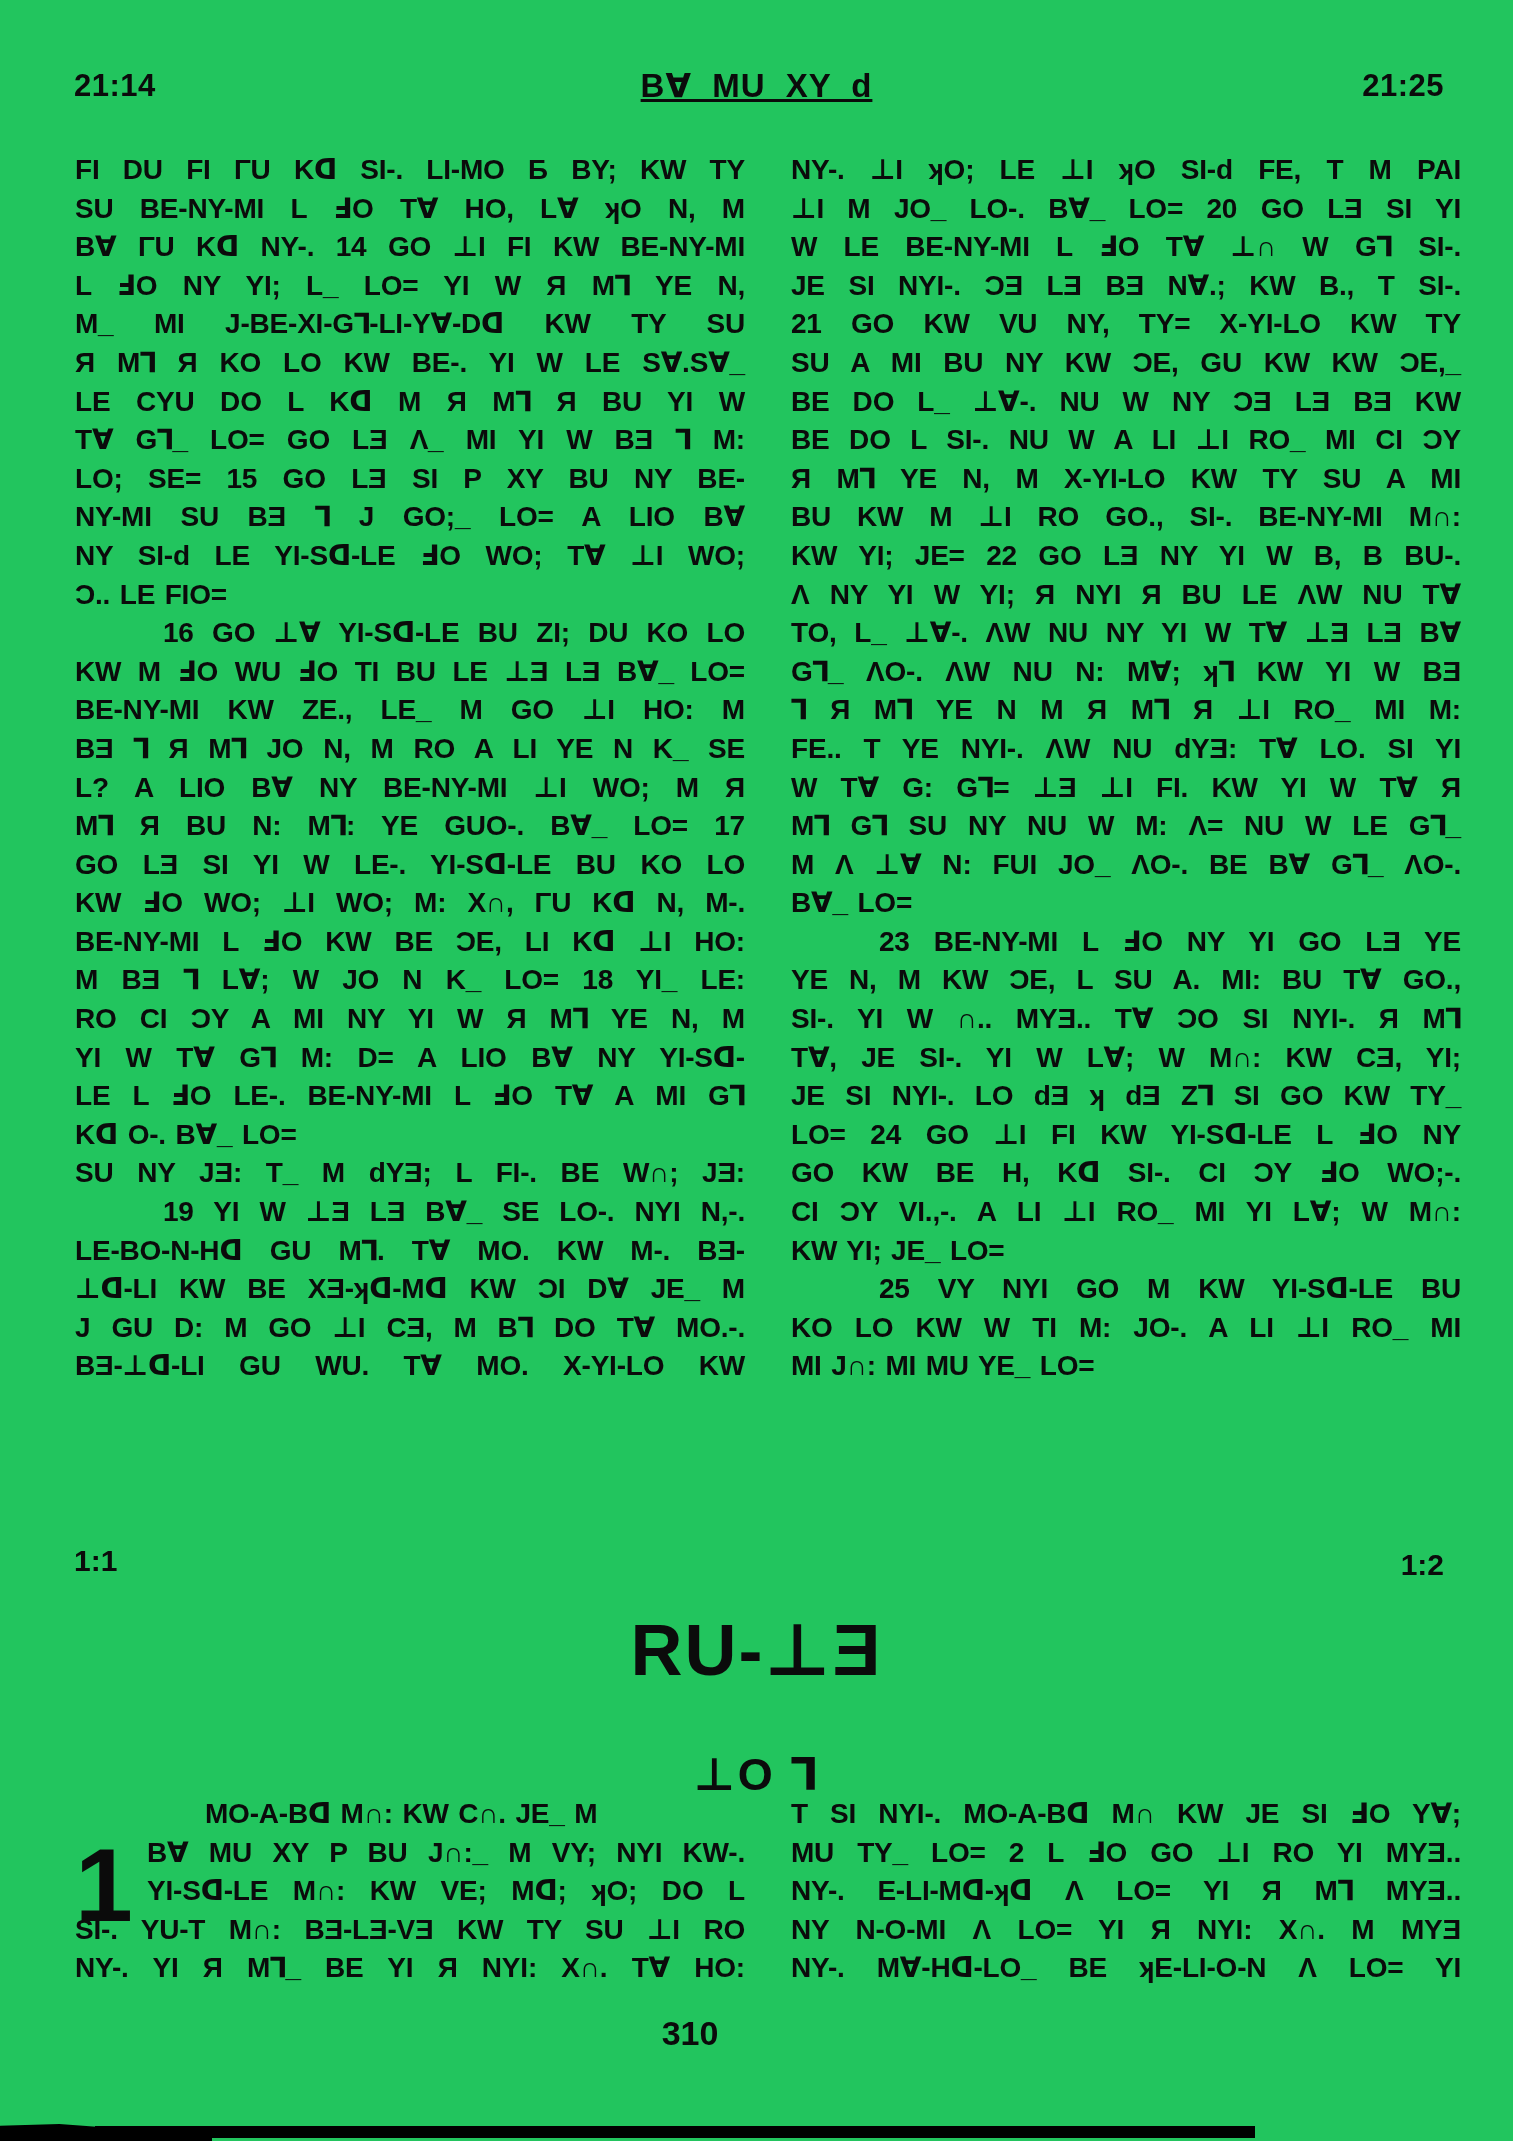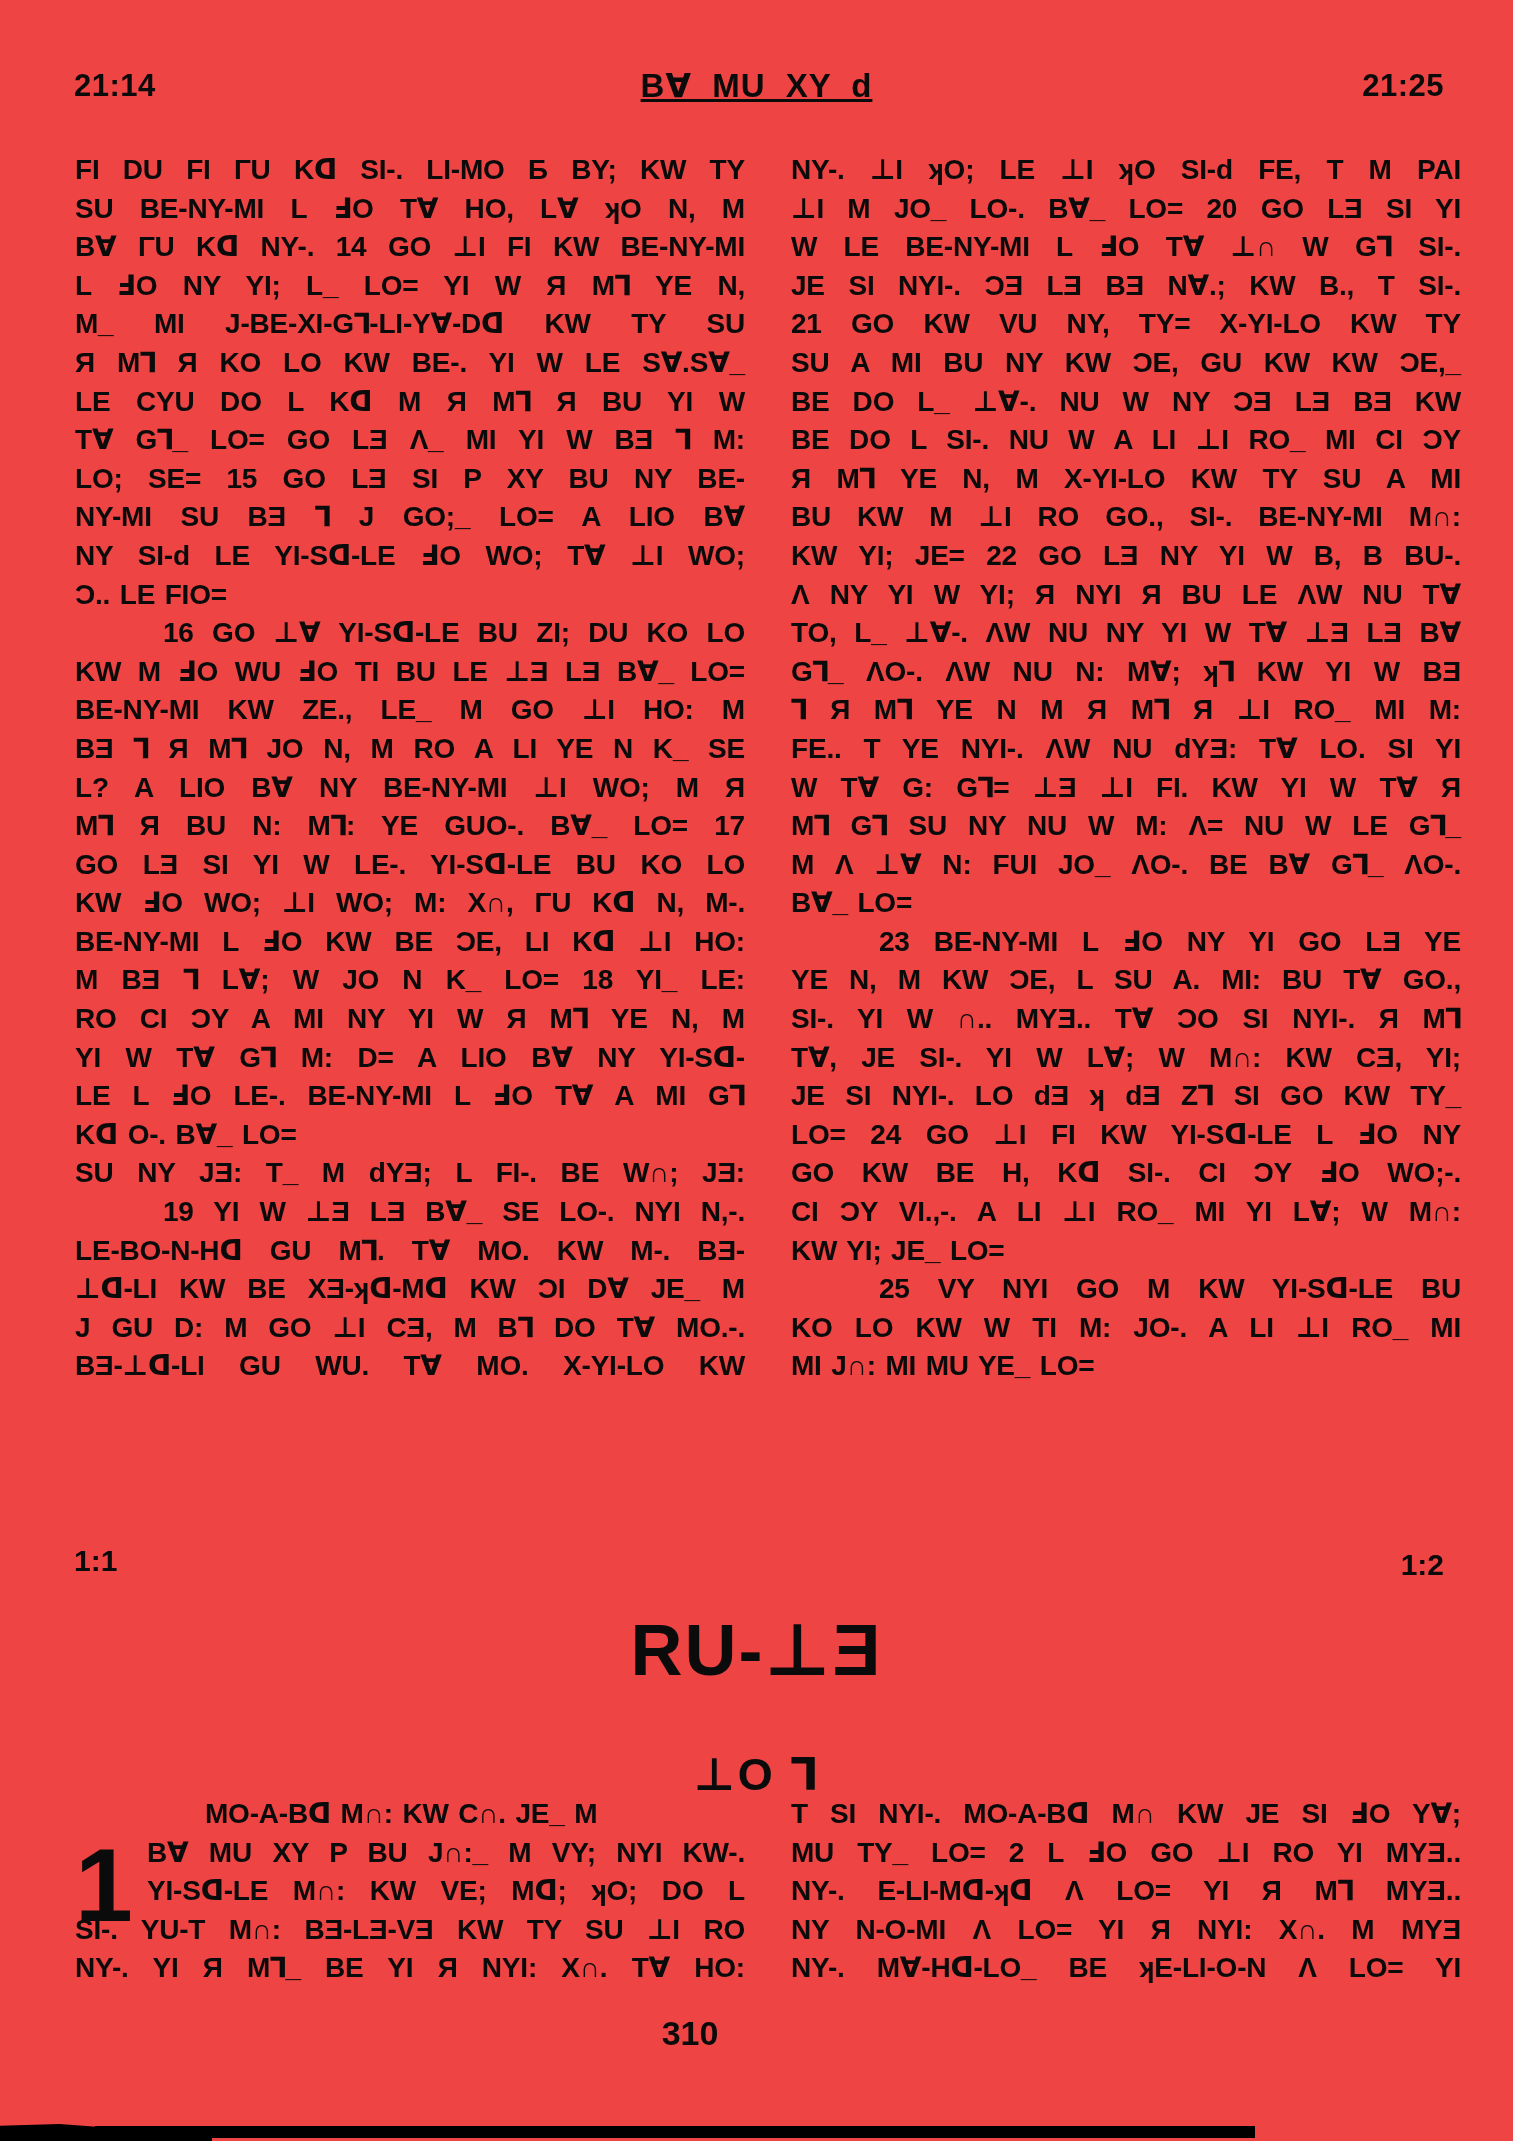--- a/index.html
+++ b/index.html
@@ -1,16 +1,16 @@
 <!DOCTYPE html>
 <html><head>
 <meta charset="utf-8">
 <style>
   html,body{margin:0;padding:0;background:#e8e8e8;}
-  .page{position:relative;width:1513px;height:2141px;background:#ef4444;overflow:hidden;
+  .page{position:relative;width:1513px;height:2141px;background:#22c55e;overflow:hidden;
         font-family:"Liberation Sans","DejaVu Sans",sans-serif;font-weight:bold;color:#0b0b0b;}
   
   .hdr-left{position:absolute;left:74px;top:68px;font-size:31px;letter-spacing:.5px;}
   .hdr-center{position:absolute;left:0;top:66px;width:100%;text-align:center;font-size:33px;word-spacing:10px;letter-spacing:1px;text-decoration:underline;}
   .hdr-right{position:absolute;right:69px;top:68px;font-size:31px;letter-spacing:.5px;text-align:center;}
   
   .col{position:absolute;top:151px;width:670px;}
   .col-left{left:75px;}
   .col-right{left:791px;}
   .line{height:38.6px;line-height:38.6px;font-size:28px;letter-spacing:-0.2px;word-spacing:2px;

